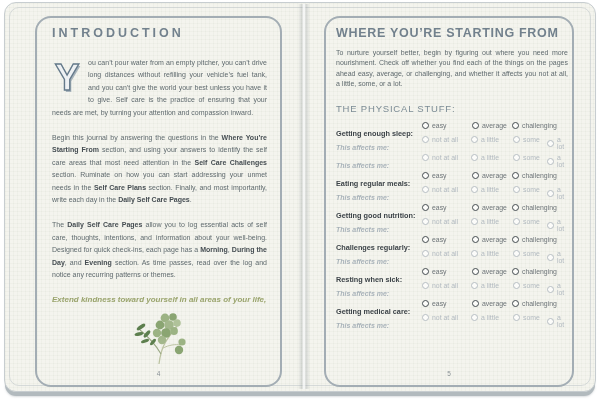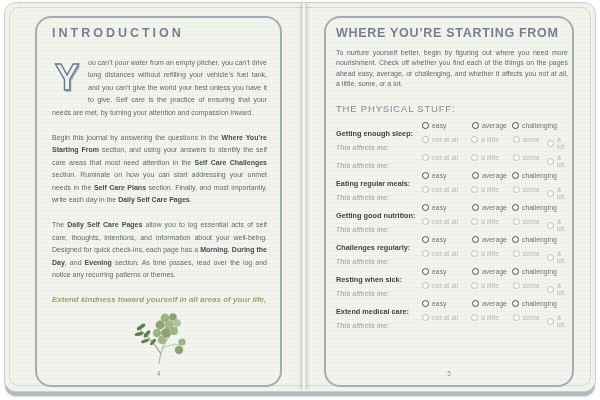--- a/index.html
+++ b/index.html
@@ -368,21 +368,21 @@
             </span>
           <span class="opt light a4">
               <span class="circle"></span>
               <span>a lot</span>
             </span>
         </div>
       </div>
 
       <div class="item">
         <div class="row r1">
-          <span class="item-label">Extend medical care:</span>
+          <span class="item-label">Getting medical care:</span>
           <span class="opt o1">
               <span class="circle"></span>
               <span>easy</span>
             </span>
           <span class="opt o2">
               <span class="circle"></span>
               <span>average</span>
             </span>
           <span class="opt o3">
               <span class="circle"></span>

